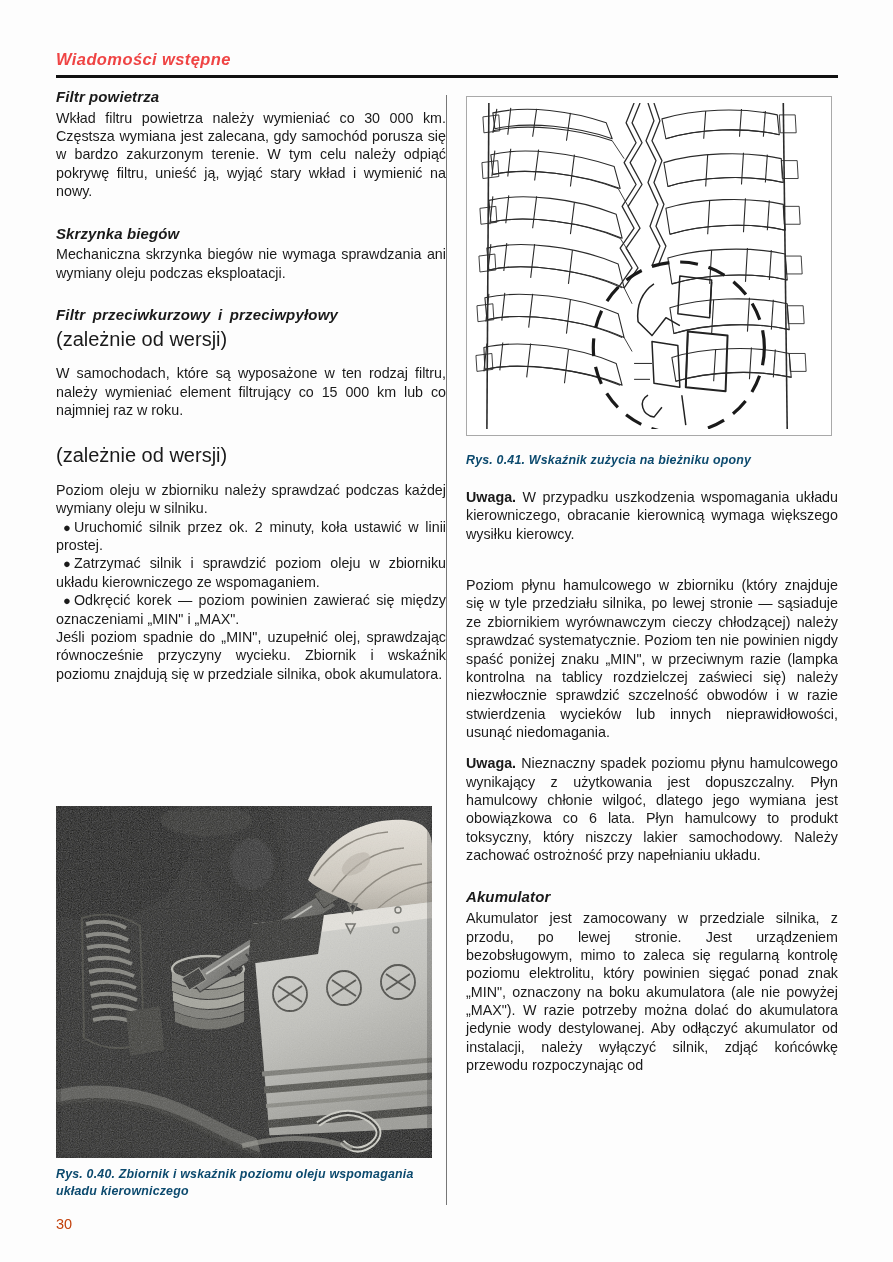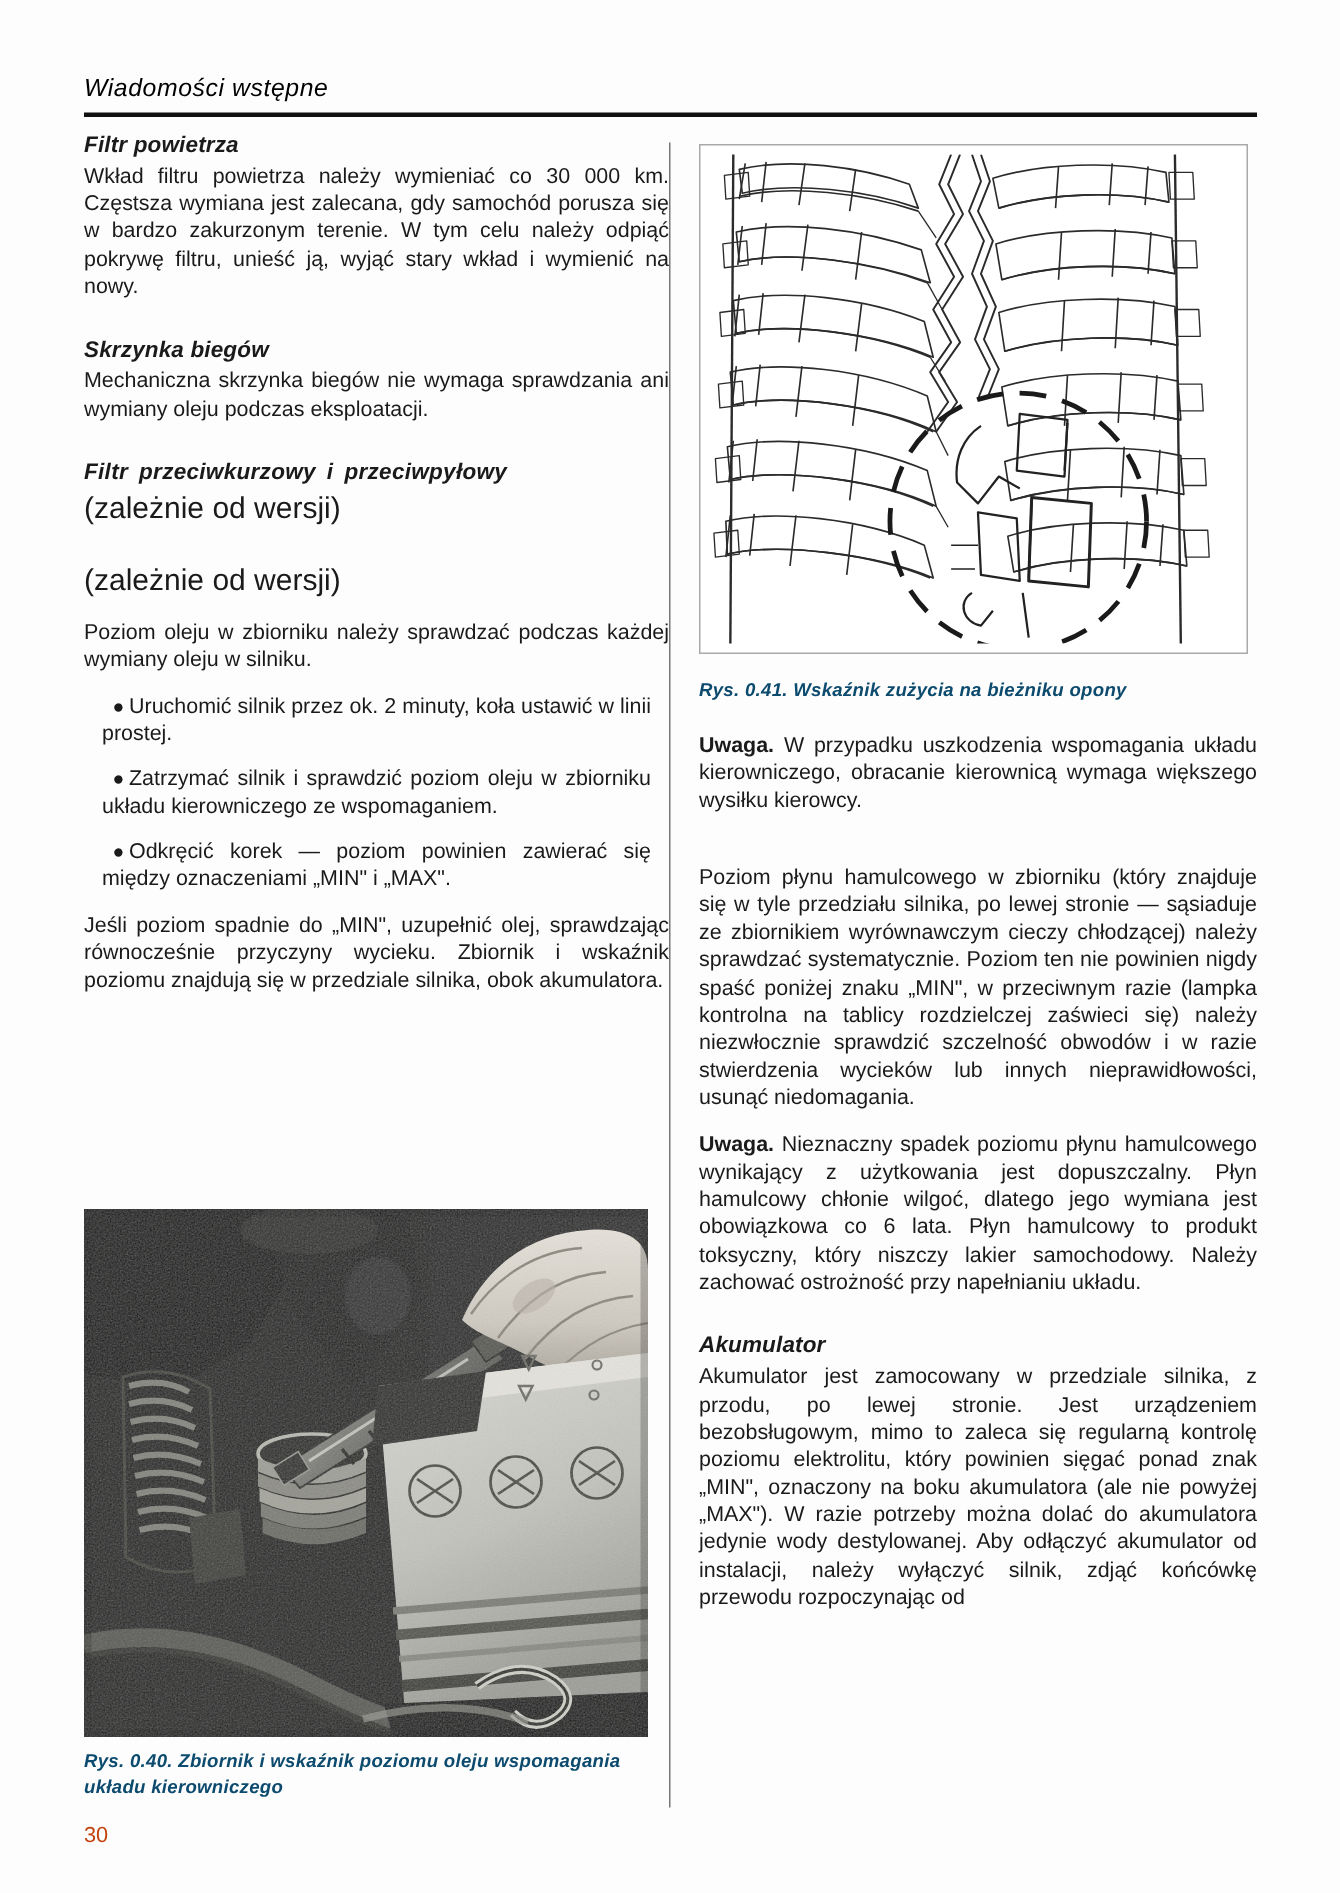--- a/index.html
+++ b/index.html
@@ -16,24 +16,24 @@
     color: #1a1a1a;
     overflow: hidden;
   }
 
   
   .running-head {
     position: absolute;
     left: 56px;
     top: 50px;
     font-size: 16.5px;
-    font-weight: normal;
+    font-weight: bold;
     font-style: italic;
     letter-spacing: 0.4px;
-    color: #000000;
+    color: #ef4444;
     text-align: right;
   }
   .head-rule {
     position: absolute;
     left: 56px;
     top: 75px;
     width: 782px;
     height: 3px;
     background: #111;
   }
@@ -83,21 +83,21 @@
     hyphens: none;
   }
   p.body.tight { margin-bottom: 0; }
   .gap-sm { height: 11px; }
   .gap-lg { height: 20px; }
 
   .bullet-line {
     font-size: 14.3px;
     line-height: 1.285;
     text-align: justify;
-    margin: 12px;
+    margin: 0;
   }
   .bullet-line .dot {
     display: inline-block;
     width: 11px;
     margin-left: 7px;
     font-size: 13px;
     line-height: 1;
   }
   b.lead { font-weight: bold; }
 
@@ -160,20 +160,21 @@
     <p class="body">Wkład filtru powietrza należy wymieniać co 30 000 km. Częstsza wymiana jest zalecana, gdy samochód porusza się w bardzo zakurzonym terenie. W tym celu należy odpiąć pokrywę filtru, unieść ją, wyjąć stary wkład i wymienić na nowy.</p>
 
     <div class="gap-sm"></div>
     <h2 class="sec">Skrzynka biegów</h2>
     <p class="body">Mechaniczna skrzynka biegów nie wymaga sprawdzania ani wymiany oleju podczas eksploatacji.</p>
 
     <div class="gap-sm"></div>
     <h2 class="sec wide">Filtr przeciwkurzowy i przeciwpyłowy</h2>
     <div class="subhead">(zależnie od wersji)</div>
     <div style="height:9px"></div>
+    <p class="body">W samochodach, które są wyposażone w ten rodzaj filtru, należy wymieniać element filtrujący co 15 000 km lub co najmniej raz w roku.</p>
 
     <div class="gap-sm"></div>
     <div class="subhead">(zależnie od wersji)</div>
     <div style="height:9px"></div>
     <p class="body tight">Poziom oleju w zbiorniku należy sprawdzać podczas każdej wymiany oleju w silniku.</p>
 
     <p class="bullet-line"><span class="dot">●</span><span>Uruchomić silnik przez ok. 2 minuty, koła ustawić w linii prostej.</span></p>
     <p class="bullet-line"><span class="dot">●</span><span>Zatrzymać silnik i sprawdzić poziom oleju w zbiorniku układu kierowniczego ze wspomaganiem.</span></p>
     <p class="bullet-line"><span class="dot">●</span><span>Odkręcić korek — poziom powinien zawierać się między oznaczeniami „MIN" i „MAX".</span></p>
 

